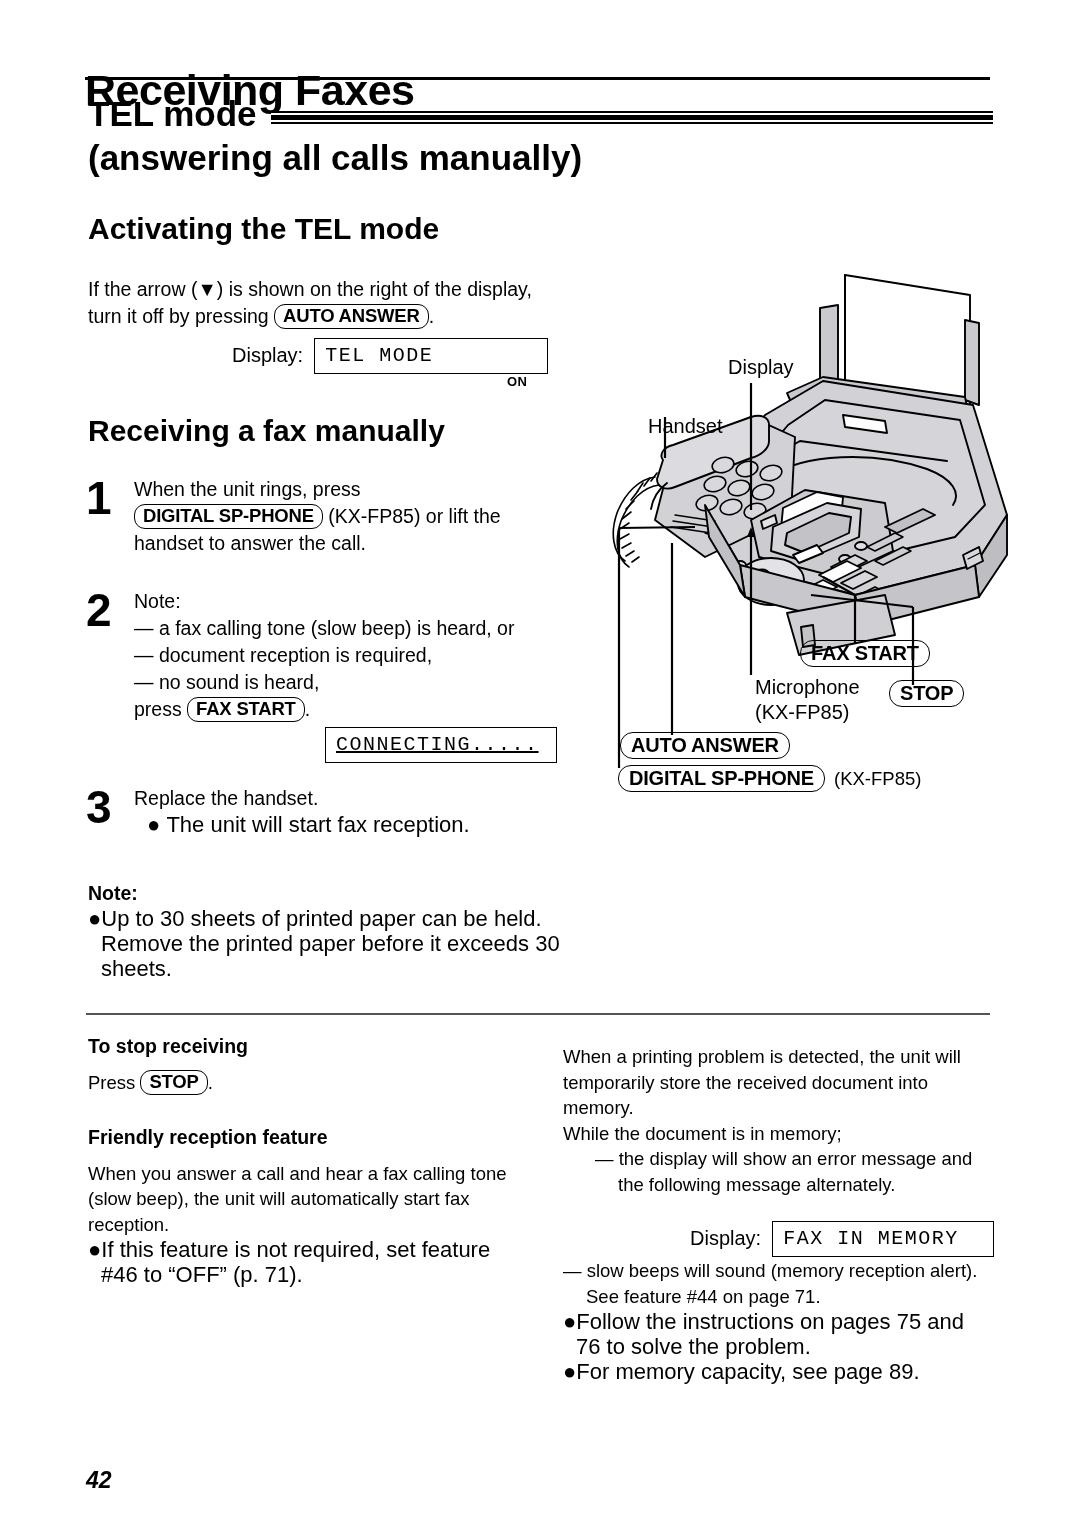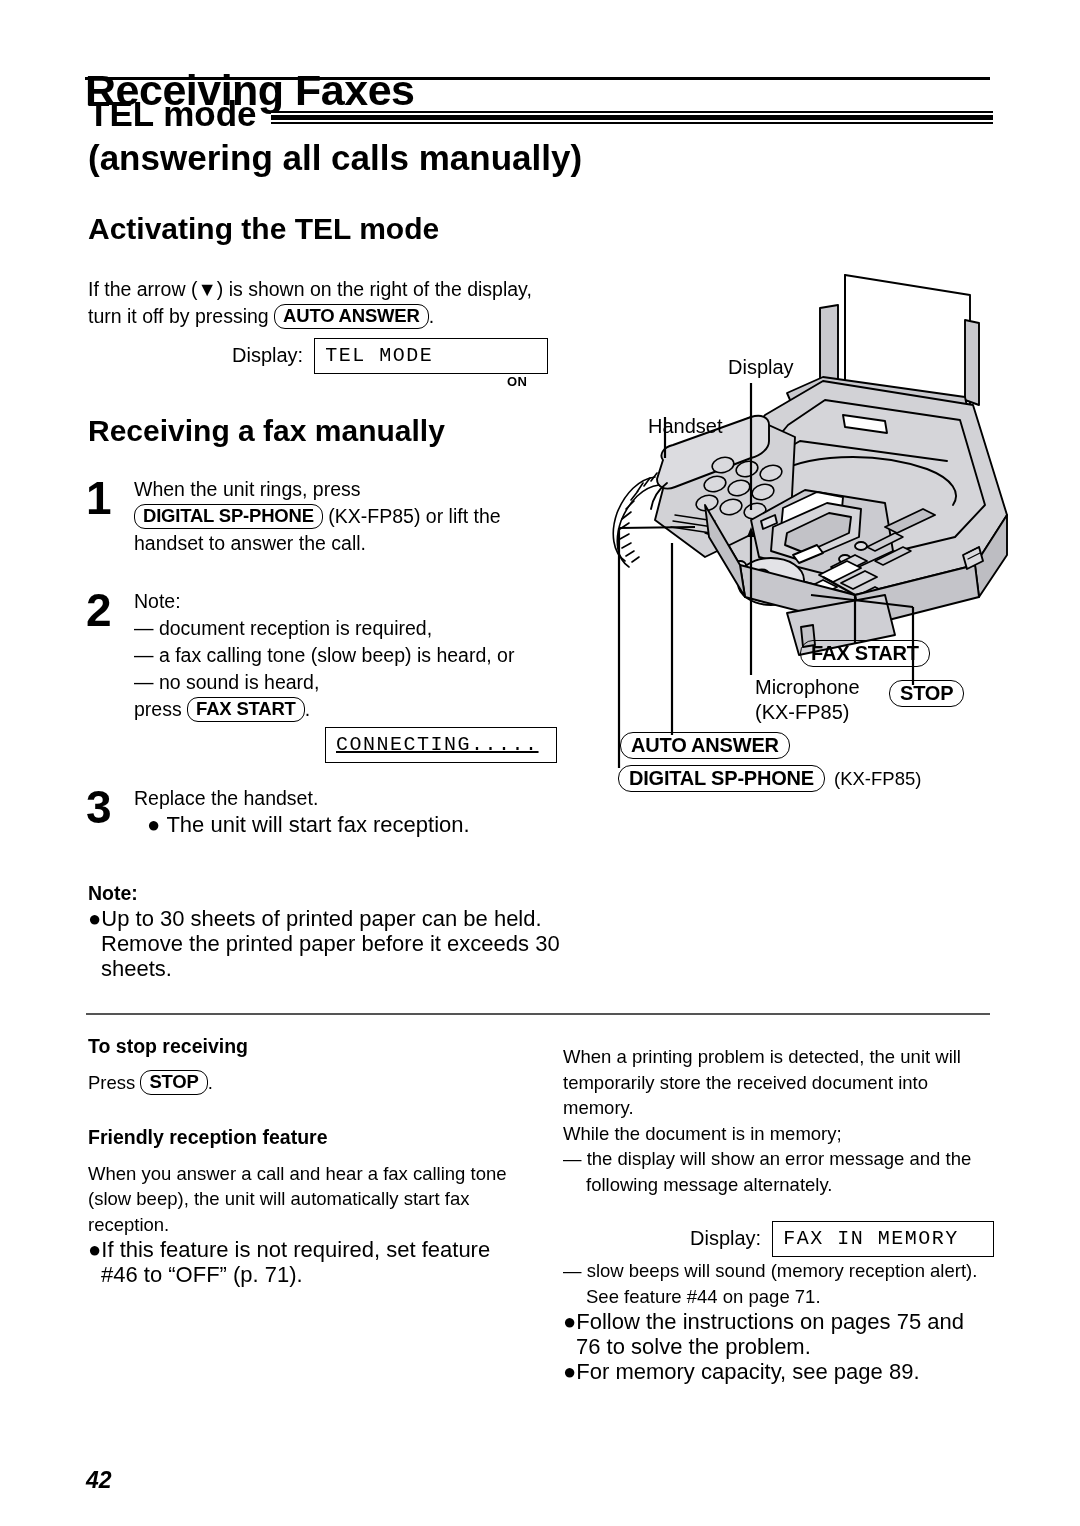--- a/index.html
+++ b/index.html
@@ -307,22 +307,22 @@
   <div class="step-body">
     <span>When the unit rings, press</span><br>
     <span class="key">DIGITAL SP-PHONE</span><span> (KX-FP85) or lift the handset to answer the call.</span>
   </div>
 </div>
 
 <div class="step" id="step-2">
   <div class="step-num">2</div>
   <div class="step-body">
     <span>Note:</span><br>
+    <span class="hang">— a fax calling tone (slow beep) is heard, or</span>
     <span class="hang">— document reception is required,</span>
-    <span class="hang">— a fax calling tone (slow beep) is heard, or</span>
     <span class="hang">— no sound is heard,</span>
     <span>press </span><span class="key">FAX START</span><span>.</span>
   </div>
 </div>
 
 <div class="display-row" id="display-row-connecting">
   <div class="lcd" id="lcd-connecting">CONNECTING.....</div>
 </div>
 
 <div class="step" id="step-3">
@@ -501,21 +501,21 @@
   <div class="col-head">Friendly reception feature</div>
   <div class="gap-sm"></div>
   <div class="col-para">When you answer a call and hear a fax calling tone (slow beep), the unit will automatically start fax reception.</div>
   <div class="bullet-line">●<span>If this feature is not required, set feature #46 to “OFF” (p. 71).</span></div>
 </div>
 
 <div id="col-right">
   <div class="gap-sm"></div>
   <div class="col-para">When a printing problem is detected, the unit will temporarily store the received document into memory.</div>
   <div class="col-para">While the document is in memory;</div>
-  <div class="col-para" style="padding-left:23px;text-indent:-23px;">— the display will show an error message and the following message alternately.</div>
+  <div class="col-para" style="padding-left:23px;text-indent:-23px;margin-left:32px;">— the display will show an error message and the following message alternately.</div>
 </div>
 
 <div class="display-row" id="display-row-memory">
   <div class="display-label">Display:</div>
   <div class="lcd" id="lcd-fax-in-memory">FAX IN MEMORY</div>
 </div>
 
 <div id="col-right-tail" style="position:absolute;left:563px;top:1258px;width:430px;">
   <div class="col-para" style="padding-left:23px;text-indent:-23px;">— slow beeps will sound (memory reception alert). See feature #44 on page 71.</div>
   <div class="bullet-line">●<span>Follow the instructions on pages 75 and 76 to solve the problem.</span></div>

